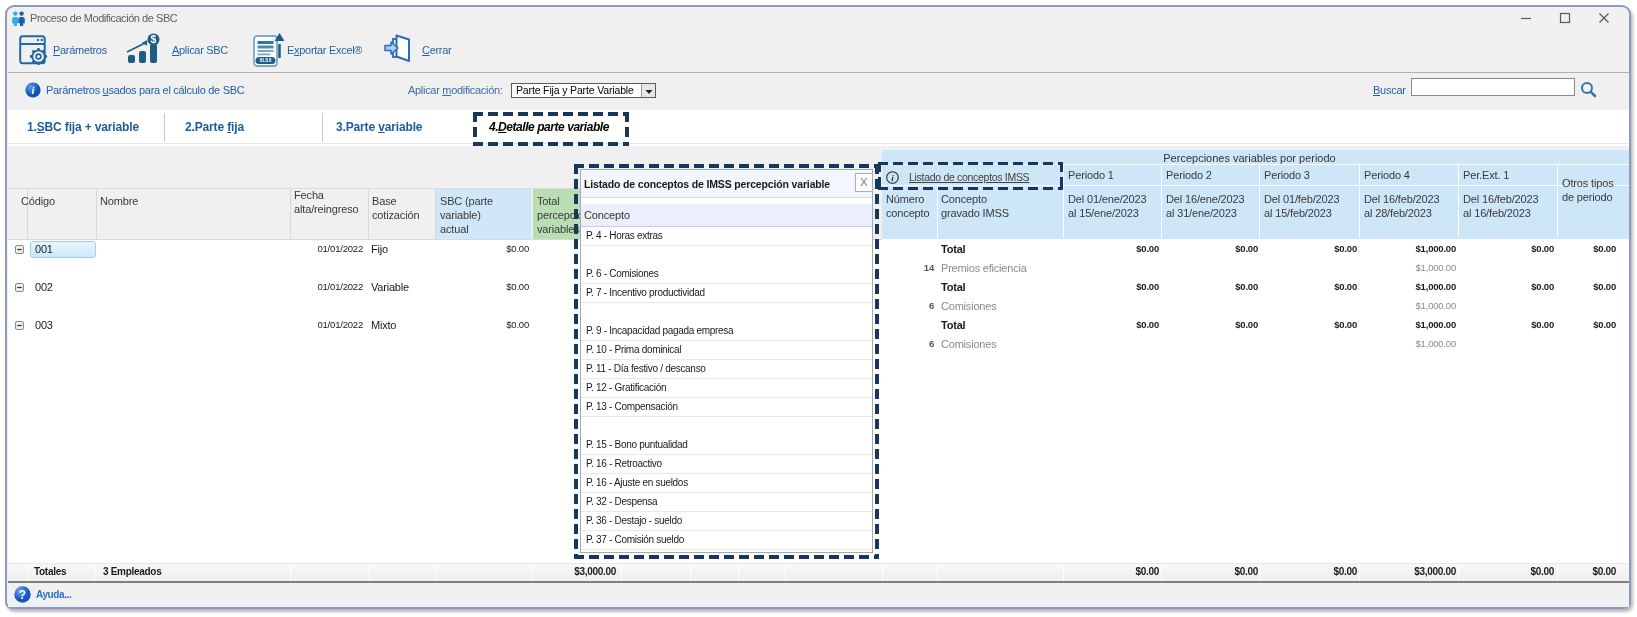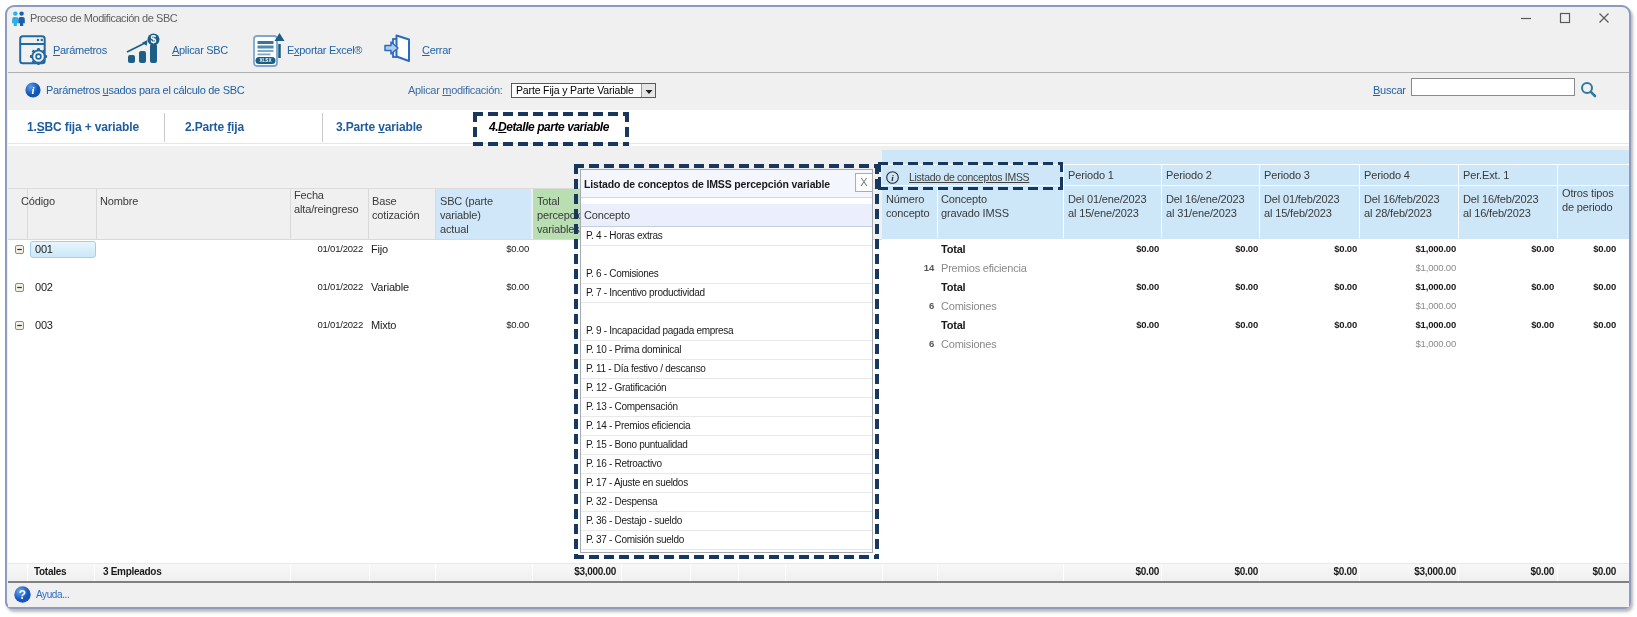--- a/index.html
+++ b/index.html
@@ -168,20 +168,21 @@
 <div class="abs" style="left:436px;top:189px;width:95px;height:50px;background:#cfe7f8"></div>
 <div class="abs" style="left:533px;top:189px;width:92px;height:50px;background:#b9deb1"></div>
 <div class="hdrtxt" style="left:21px;top:194px">Código</div>
 <div class="hdrtxt" style="left:100px;top:194px">Nombre</div>
 <div class="hdrtxt" style="left:294px;top:188px">Fecha<br>alta/reingreso</div>
 <div class="hdrtxt" style="left:372px;top:194px">Base<br>cotización</div>
 <div class="hdrtxt" style="left:440px;top:194px">SBC (parte<br>variable)<br>actual</div>
 <div class="hdrtxt" style="left:537px;top:194px">Total<br>percepciones<br>variables</div>
 
 <div class="abs" style="left:882px;top:150px;width:747px;height:89px;background:#cde7f8"></div>
+<div class="abs" style="left:876px;top:152px;width:747px;height:14px;font-size:11px;color:#333;text-align:center;">Percepciones variables por periodo</div>
 <div class="wline" style="left:882px;top:164px;width:747px;height:1px"></div>
 <div class="wline" style="left:882px;top:185px;width:747px;height:1px"></div>
 <div class="wline" style="left:937px;top:186px;width:1px;height:52px"></div>
 <div class="wline" style="left:1063px;top:164px;width:1px;height:74px"></div>
 <div class="wline" style="left:1161px;top:164px;width:1px;height:74px"></div>
 <div class="wline" style="left:1259px;top:164px;width:1px;height:74px"></div>
 <div class="wline" style="left:1359px;top:164px;width:1px;height:74px"></div>
 <div class="wline" style="left:1458px;top:164px;width:1px;height:74px"></div>
 <div class="wline" style="left:1557px;top:164px;width:1px;height:74px"></div>
 <div class="hdrtxt" style="left:1068px;top:168px">Periodo 1</div>
@@ -189,21 +190,21 @@
 <div class="hdrtxt" style="left:1264px;top:168px">Periodo 3</div>
 <div class="hdrtxt" style="left:1364px;top:168px">Periodo 4</div>
 <div class="hdrtxt" style="left:1463px;top:168px">Per.Ext. 1</div>
 <div class="hdrtxt" style="left:886px;top:192px">Número<br>concepto</div>
 <div class="hdrtxt" style="left:941px;top:192px">Concepto<br>gravado IMSS</div>
 <div class="hdrtxt" style="left:1068px;top:192px">Del 01/ene/2023<br>al 15/ene/2023</div>
 <div class="hdrtxt" style="left:1166px;top:192px">Del 16/ene/2023<br>al 31/ene/2023</div>
 <div class="hdrtxt" style="left:1264px;top:192px">Del 01/feb/2023<br>al 15/feb/2023</div>
 <div class="hdrtxt" style="left:1364px;top:192px">Del 16/feb/2023<br>al 28/feb/2023</div>
 <div class="hdrtxt" style="left:1463px;top:192px">Del 16/feb/2023<br>al 16/feb/2023</div>
-<div class="hdrtxt" style="left:1562px;top:186px">Otros tipos<br>de periodo</div>
+<div class="hdrtxt" style="left:1562px;top:176px">Otros tipos<br>de periodo</div>
 
 <svg class="abs" style="left:886px;top:171px" width="13" height="13" viewBox="0 0 13 13">
   <circle cx="6.5" cy="6.5" r="5.8" fill="none" stroke="#2a2a2a" stroke-width="1.1"></circle>
   <text x="6.5" y="10" font-size="9" font-weight="bold" font-style="italic" fill="#2a2a2a" text-anchor="middle" font-family="Liberation Serif">i</text>
 </svg>
 <div class="abs" style="left:909px;top:171px;font-size:10.5px;letter-spacing:-0.3px;color:#3f3f3f;text-decoration:underline">Listado de conceptos IMSS</div>
 <div class="dh" style="left:878px;top:162px;width:185px;height:3px"></div>
 <div class="dh" style="left:878px;top:187px;width:185px;height:3px"></div>
 <div class="dv" style="left:878px;top:162px;width:3px;height:28px"></div>
 <div class="dv" style="left:1060px;top:162px;width:3px;height:28px"></div>
@@ -305,41 +306,40 @@
 <svg class="abs" style="left:14px;top:586px" width="17" height="17" viewBox="0 0 17 17">
   <defs>
         <radialGradient id="hb" cx="35%" cy="30%">
           <stop offset="0%" stop-color="#6aa8f0"></stop>
           <stop offset="100%" stop-color="#1556c0"></stop>
         </radialGradient>
       </defs>
   <circle cx="8.5" cy="8.5" r="8.2" fill="url(#hb)"></circle>
   <text x="8.5" y="12.8" font-size="12" font-weight="bold" fill="#fff" text-anchor="middle" font-family="Liberation Sans">?</text>
 </svg>
-<div class="abs" style="left:36px;top:589px;font-size:10px;letter-spacing:-0.4px;font-weight:normal;color:#2d6fc5">Ayuda...</div>
+<div class="abs" style="left:36px;top:589px;font-size:10px;letter-spacing:-0.4px;font-weight:bold;color:#2d6fc5">Ayuda...</div>
 
 <div class="abs" style="left:580px;top:169px;width:293px;height:384px;background:#fff;border:1px solid #a5abb5;"></div>
 <div class="abs" style="left:581px;top:170px;width:291px;height:28px;background:#f4f6fd;border-bottom:1px solid #cdd8ef"></div>
 <div class="abs" style="left:584px;top:178px;font-size:10.5px;letter-spacing:-0.15px;font-weight:bold;color:#1a1a1a">Listado de conceptos de IMSS percepción variable</div>
 <div class="abs" style="left:855px;top:173px;width:18px;height:19px;background:#fdfdfd;border:1px solid #adadad;color:#777;font-size:11px;text-align:center;line-height:17px;">X</div>
 <div class="abs" style="left:581px;top:204px;width:291px;height:23px;background:#eaeffb;border-bottom:1px solid #c5cde0"></div>
 <div class="abs" style="left:584px;top:209px;font-size:11px;letter-spacing:-0.15px;color:#333">Concepto</div>
 
 <div class="plrow" style="top:227px">P. 4 - Horas extras</div>
 <div class="plrow" style="top:265px">P. 6 - Comisiones</div>
 <div class="plrow" style="top:284px">P. 7 - Incentivo productividad</div>
 <div class="plrow" style="top:322px">P. 9 - Incapacidad pagada empresa</div>
 <div class="plrow" style="top:341px">P. 10 - Prima dominical</div>
 <div class="plrow" style="top:360px">P. 11 - Día festivo / descanso</div>
 <div class="plrow" style="top:379px">P. 12 - Gratificación</div>
 <div class="plrow" style="top:398px">P. 13 - Compensación</div>
-<div class="plrow" style="top:417px">P. 14 - Premios eficiencia</div>
 <div class="plrow" style="top:436px">P. 15 - Bono puntualidad</div>
 <div class="plrow" style="top:455px">P. 16 - Retroactivo</div>
-<div class="plrow" style="top:474px">P. 17 - Ajuste en sueldos</div>
+<div class="plrow" style="top:474px">P. 16 - Ajuste en sueldos</div>
 <div class="plrow" style="top:493px">P. 32 - Despensa</div>
 <div class="plrow" style="top:512px">P. 36 - Destajo - sueldo</div>
 <div class="plrow" style="top:531px">P. 37 - Comisión sueldo</div>
 
 <div class="dh" style="left:574px;top:164px;width:305px;height:4px"></div>
 <div class="dh" style="left:574px;top:555px;width:305px;height:4px"></div>
 <div class="dv" style="left:574px;top:164px;width:4px;height:395px"></div>
 <div class="dv" style="left:875px;top:164px;width:4px;height:395px"></div>
 
 </div>

